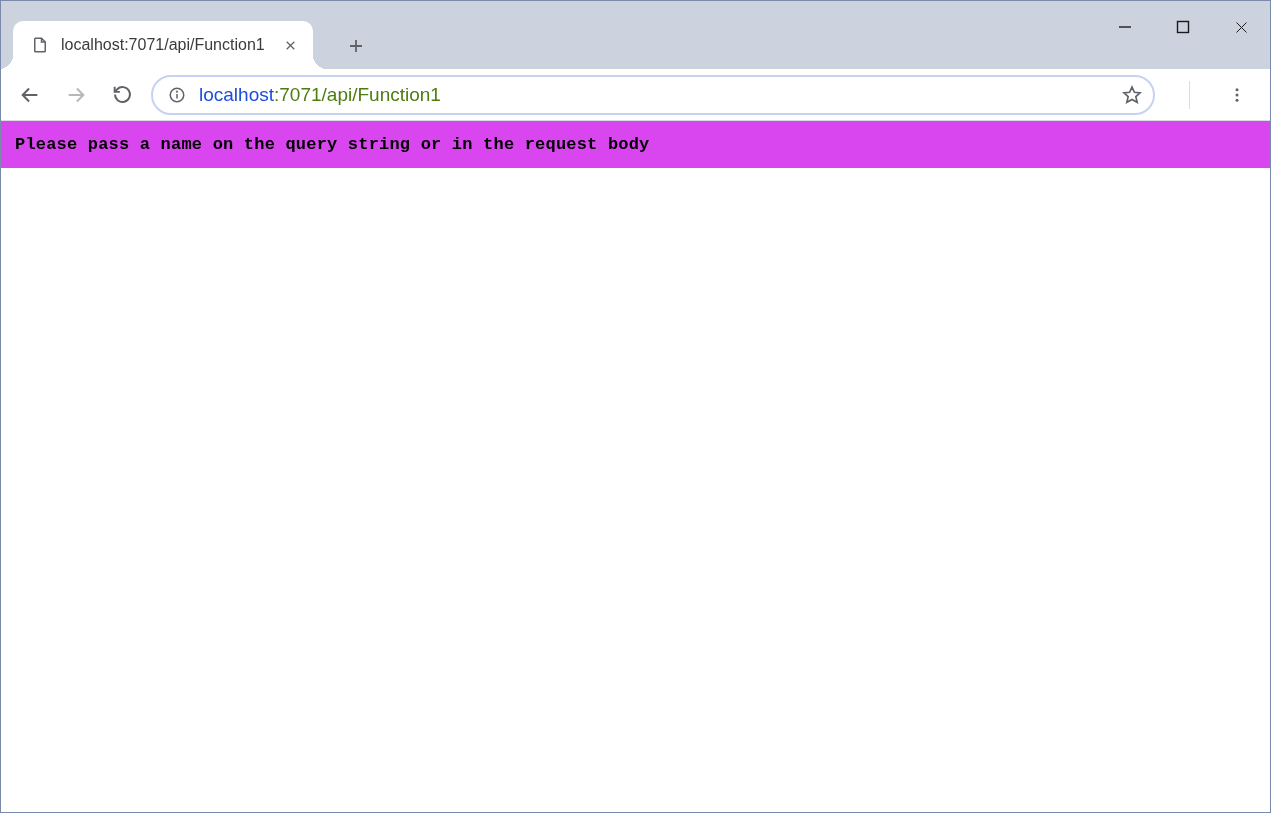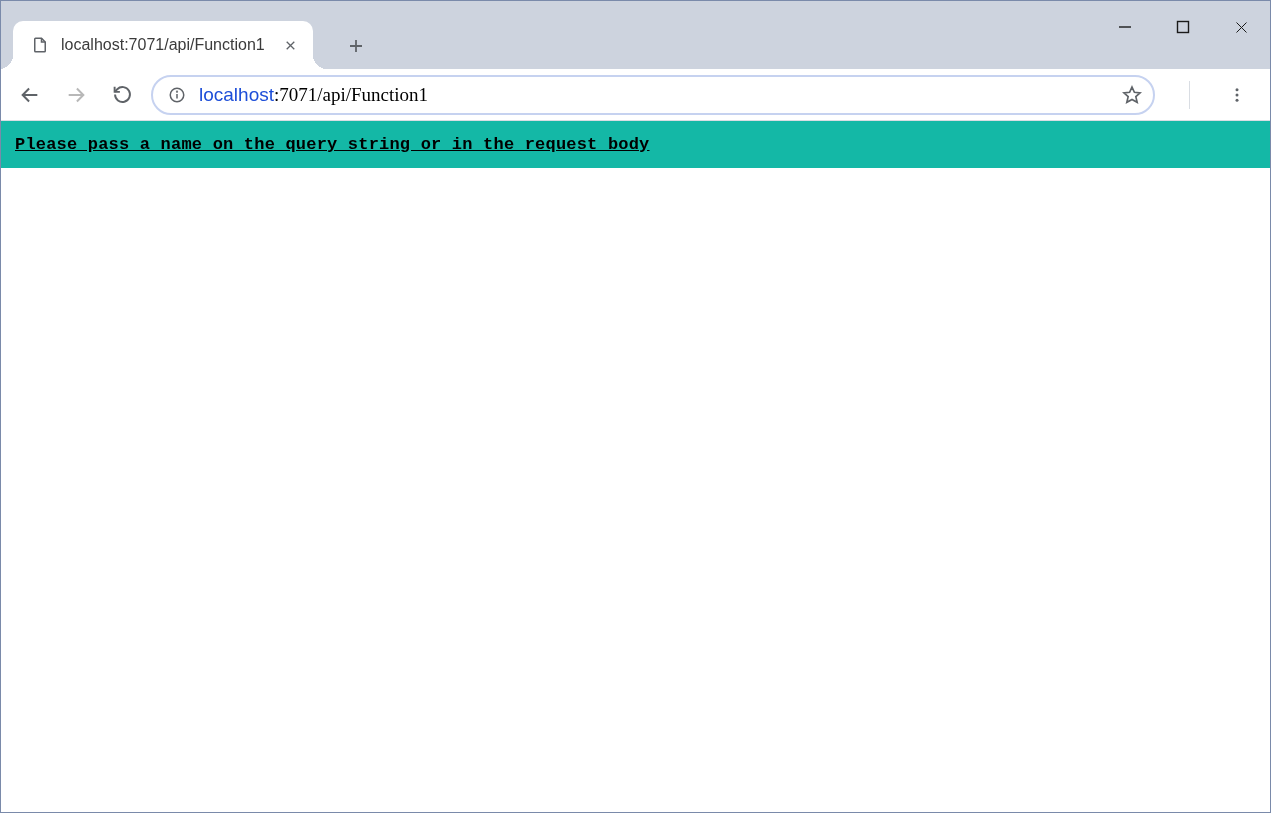--- a/index.html
+++ b/index.html
@@ -155,21 +155,21 @@
   }
   .omnibox .url {
     flex: 1;
     font-size: 19px;
     color: #202124;
     font-family: "Segoe UI", Arial, sans-serif;
     white-space: nowrap;
     overflow: hidden;
   }
   .omnibox .url .host  { color: #1d4ed8; }
-  .omnibox .url .rest  { color: #000000; font-family: Liberation Serif, serif; }
+  .omnibox .url .rest  { color: #4d7c0f; }
   .omnibox .star {
     width: 22px;
     height: 22px;
     display: flex;
     align-items: center;
     justify-content: center;
     color: #5f6368;
     cursor: pointer;
   }
 
@@ -187,23 +187,22 @@
     align-items: center;
     justify-content: center;
     cursor: pointer;
     border-radius: 50%;
     color: #5f6368;
     margin-right: 4px;
   }
 
   
   .page {
-    background: #14b8a6;
+    background: #d946ef;
     padding: 14px 14px;
-    text-decoration: underline;
   }
   .page-text {
     font-family: "Courier New", Courier, monospace;
     font-size: 17px;
     font-weight: bold;
     color: #000000;
     white-space: pre;
     letter-spacing: 0.2px;
   }
 </style>

